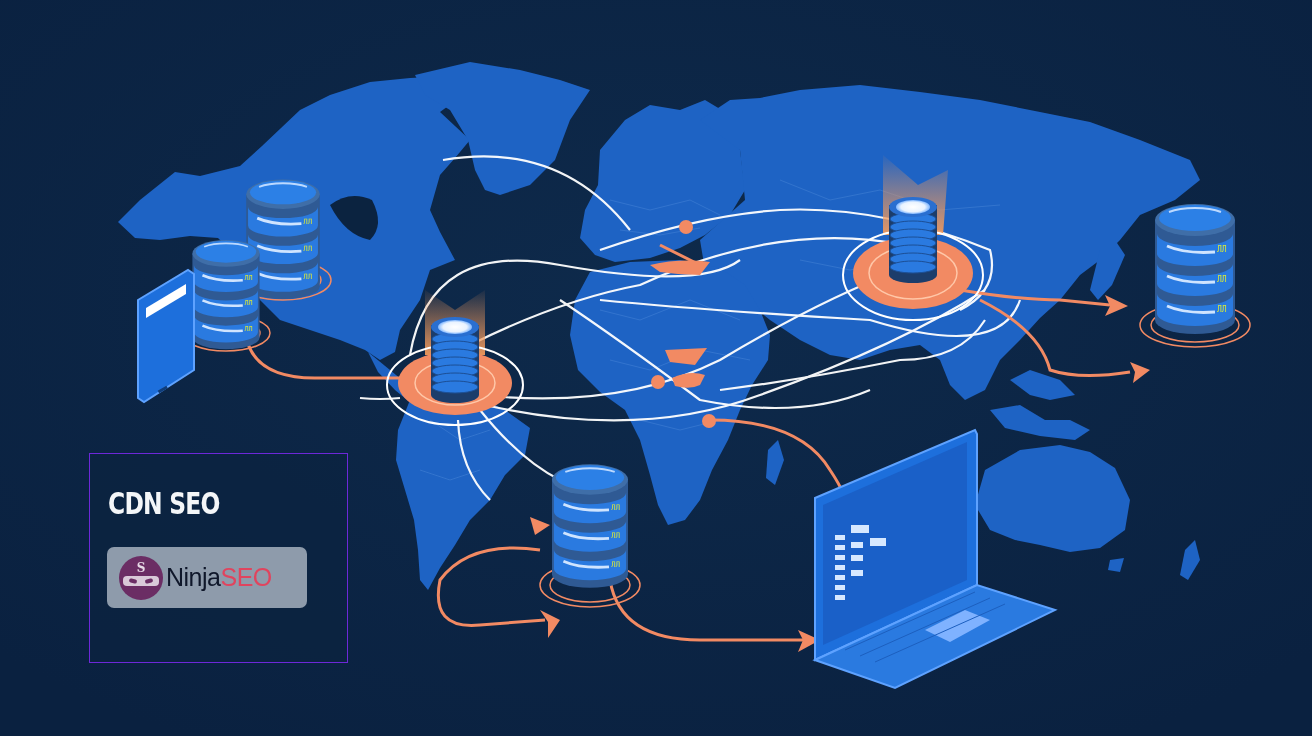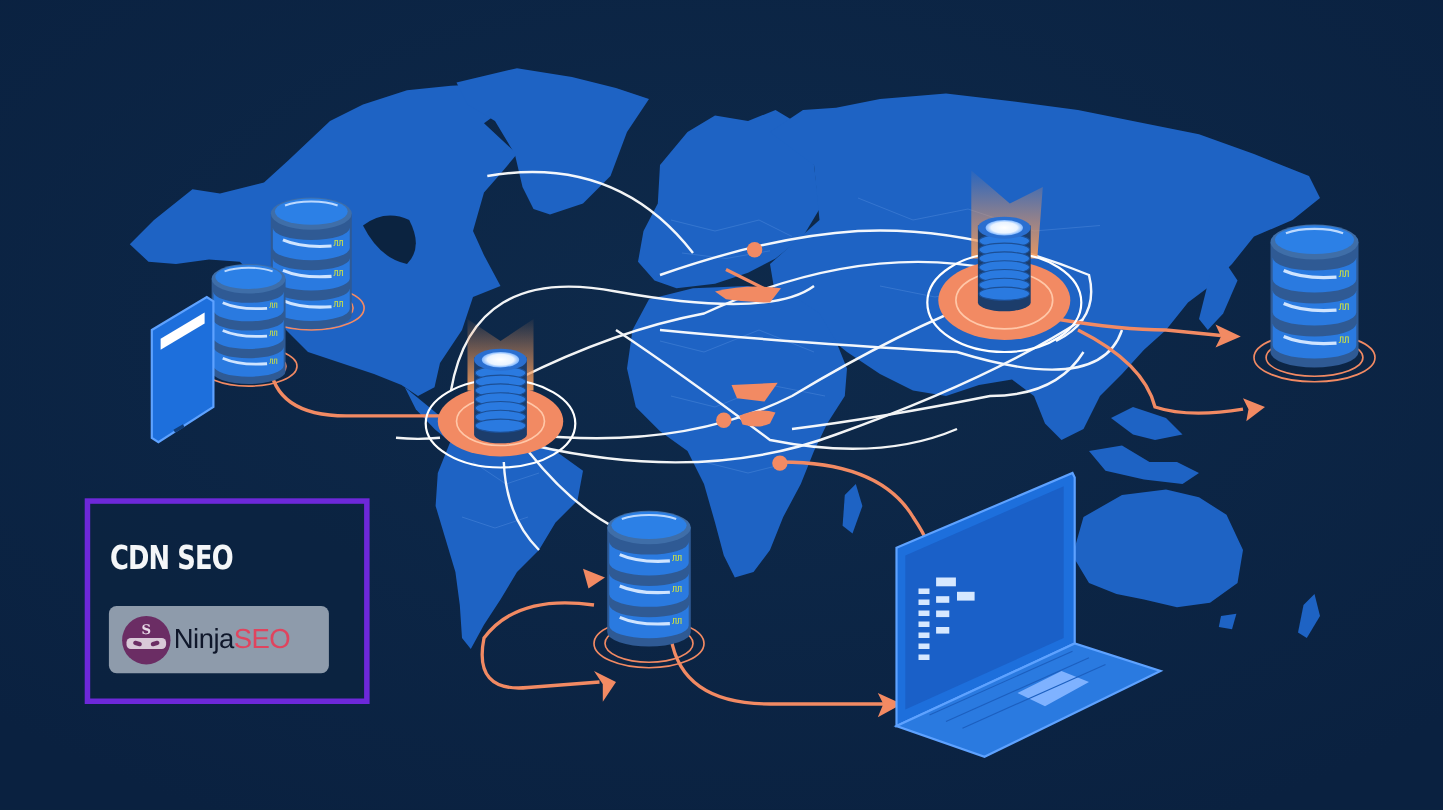--- a/index.html
+++ b/index.html
@@ -4,22 +4,22 @@
 <style>
   html, body { margin: 0; padding: 0; }
   body {
     width: 1312px; height: 736px; overflow: hidden;
     background: #0b2340;
     font-family: "Liberation Sans", sans-serif;
     position: relative;
   }
   #scene { position: absolute; left: 0; top: 0; width: 1312px; height: 736px; }
   .caption-box {
-    position: absolute; left: 77px; top: 453px; width: 259px; height: 187px;
-    border: 5px solid #6d28d9; box-sizing: border-box;
+    position: absolute; left: 89px; top: 453px; width: 259px; height: 210px;
+    border: 1px solid #6d28d9; box-sizing: border-box;
     background: rgba(11, 35, 64, 0.6);
   }
   .caption-title {
     position: absolute; left: 18px; top: 32px;
     color: #f4f6f8; font-family: "DejaVu Sans", sans-serif;
     font-weight: bold; font-size: 30px; letter-spacing: -1px;
     transform: scaleX(0.78); transform-origin: left top;
   }
   .brand-badge {
     position: absolute; left: 17px; top: 93px; width: 200px; height: 61px;

